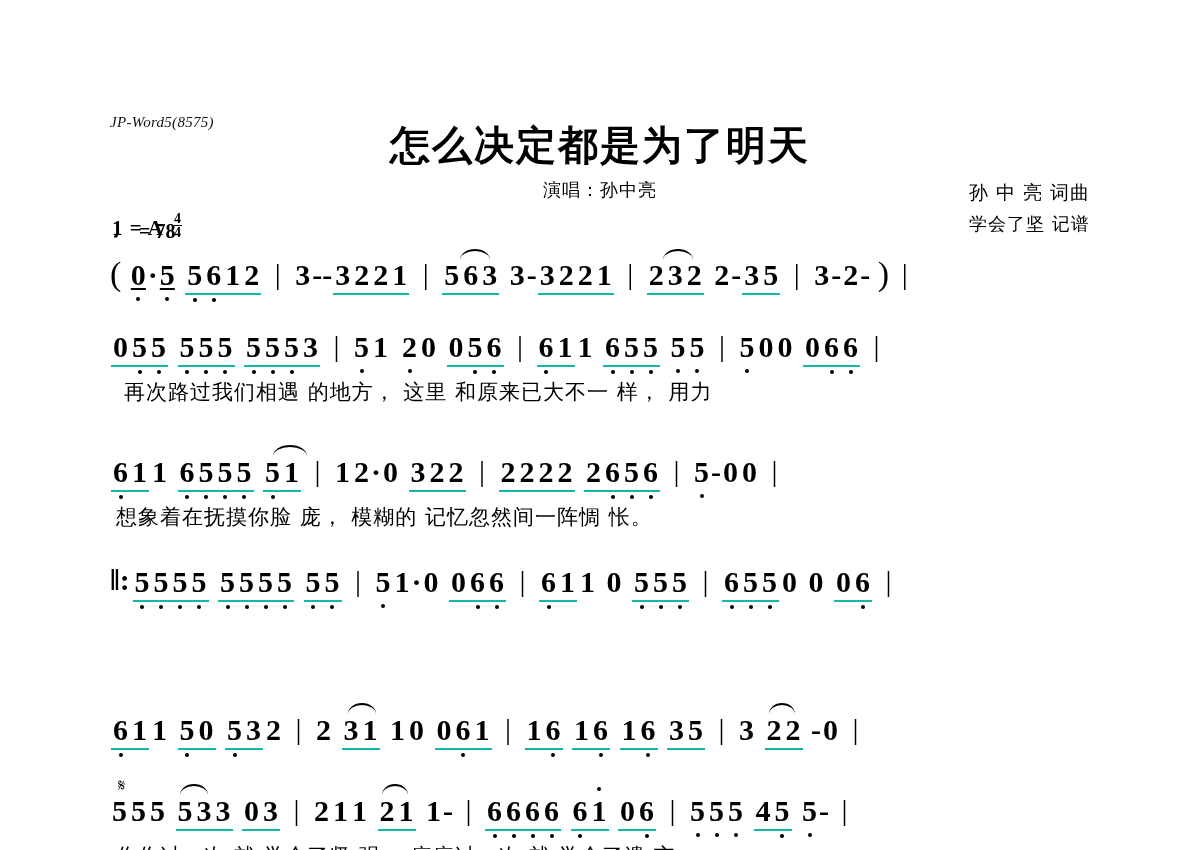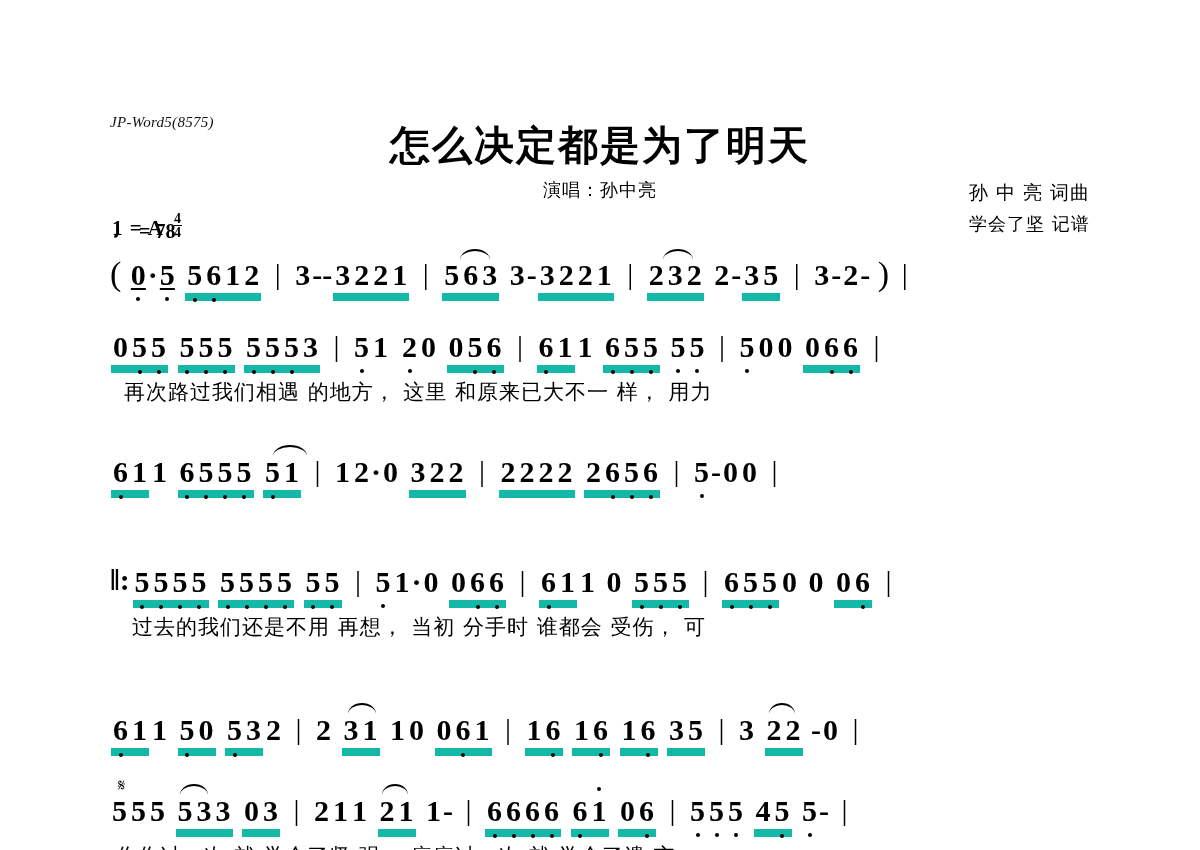--- a/index.html
+++ b/index.html
@@ -132,21 +132,21 @@
   
   .n {
     display: inline-block;
     position: relative;
     padding: 0 2px;
   }
   .n.u { text-decoration: underline; text-underline-offset: 3px; text-decoration-thickness: 2px; }
   .grp {
     display: inline-block;
     position: relative;
-    border-bottom: 8px solid #14b8a6;
+    border-bottom: 2px solid #14b8a6;
     padding-bottom: 1px;
     margin: 0 1px;
   }
   .dot-low::after {
     content: "";
     position: absolute;
     left: 50%;
     bottom: -9px;
     width: 4px;
     height: 4px;
@@ -288,20 +288,21 @@
     <span class="measure">
       <span class="grp"><span class="n">2</span><span class="n">2</span><span class="n">2</span><span class="n">2</span></span>
       <span class="grp"><span class="n">2</span><span class="n dot-low">6</span><span class="n dot-low">5</span><span class="n dot-low">6</span></span>
     </span>
     <span class="bar">|</span>
     <span class="measure">
       <span class="n dot-low">5</span><span class="aug">-</span><span class="n">0</span><span class="n">0</span>
     </span>
     <span class="bar">|</span>
   </div>
+  <div class="lyric-row" style="padding-left:6px;">想象着在抚摸你脸  庞， 模糊的 记忆忽然间一阵惆 怅。</div>
 </div>
 
 <div class="system" style="top:565px;">
   <div class="notes-row">
     <span class="repeat-start">‖:</span>
     <span class="measure">
       <span class="grp"><span class="n dot-low">5</span><span class="n dot-low">5</span><span class="n dot-low">5</span><span class="n dot-low">5</span></span>
       <span class="grp"><span class="n dot-low">5</span><span class="n dot-low">5</span><span class="n dot-low">5</span><span class="n dot-low">5</span></span>
       <span class="grp"><span class="n dot-low">5</span><span class="n dot-low">5</span></span>
     </span>
@@ -317,21 +318,20 @@
       <span class="grp"><span class="n dot-low">5</span><span class="n dot-low">5</span><span class="n dot-low">5</span></span>
     </span>
     <span class="bar">|</span>
     <span class="measure">
       <span class="grp"><span class="n dot-low">6</span><span class="n dot-low">5</span><span class="n dot-low">5</span></span><span class="n">0</span>
       <span class="n">0</span>
       <span class="grp"><span class="n">0</span><span class="n dot-low">6</span></span>
     </span>
     <span class="bar">|</span>
   </div>
-  <div class="lyric-row" style="padding-left:22px;">过去的我们还是不用 再想，  当初 分手时 谁都会 受伤，   可</div>
 </div>
 
 <div class="system" style="top:713px;">
   <div class="notes-row">
     <span class="measure">
       <span class="grp"><span class="n dot-low">6</span><span class="n">1</span></span><span class="n">1</span>
       <span class="grp"><span class="n dot-low">5</span><span class="n">0</span></span>
       <span class="grp"><span class="n dot-low">5</span><span class="n">3</span></span><span class="n">2</span>
     </span>
     <span class="bar">|</span>

